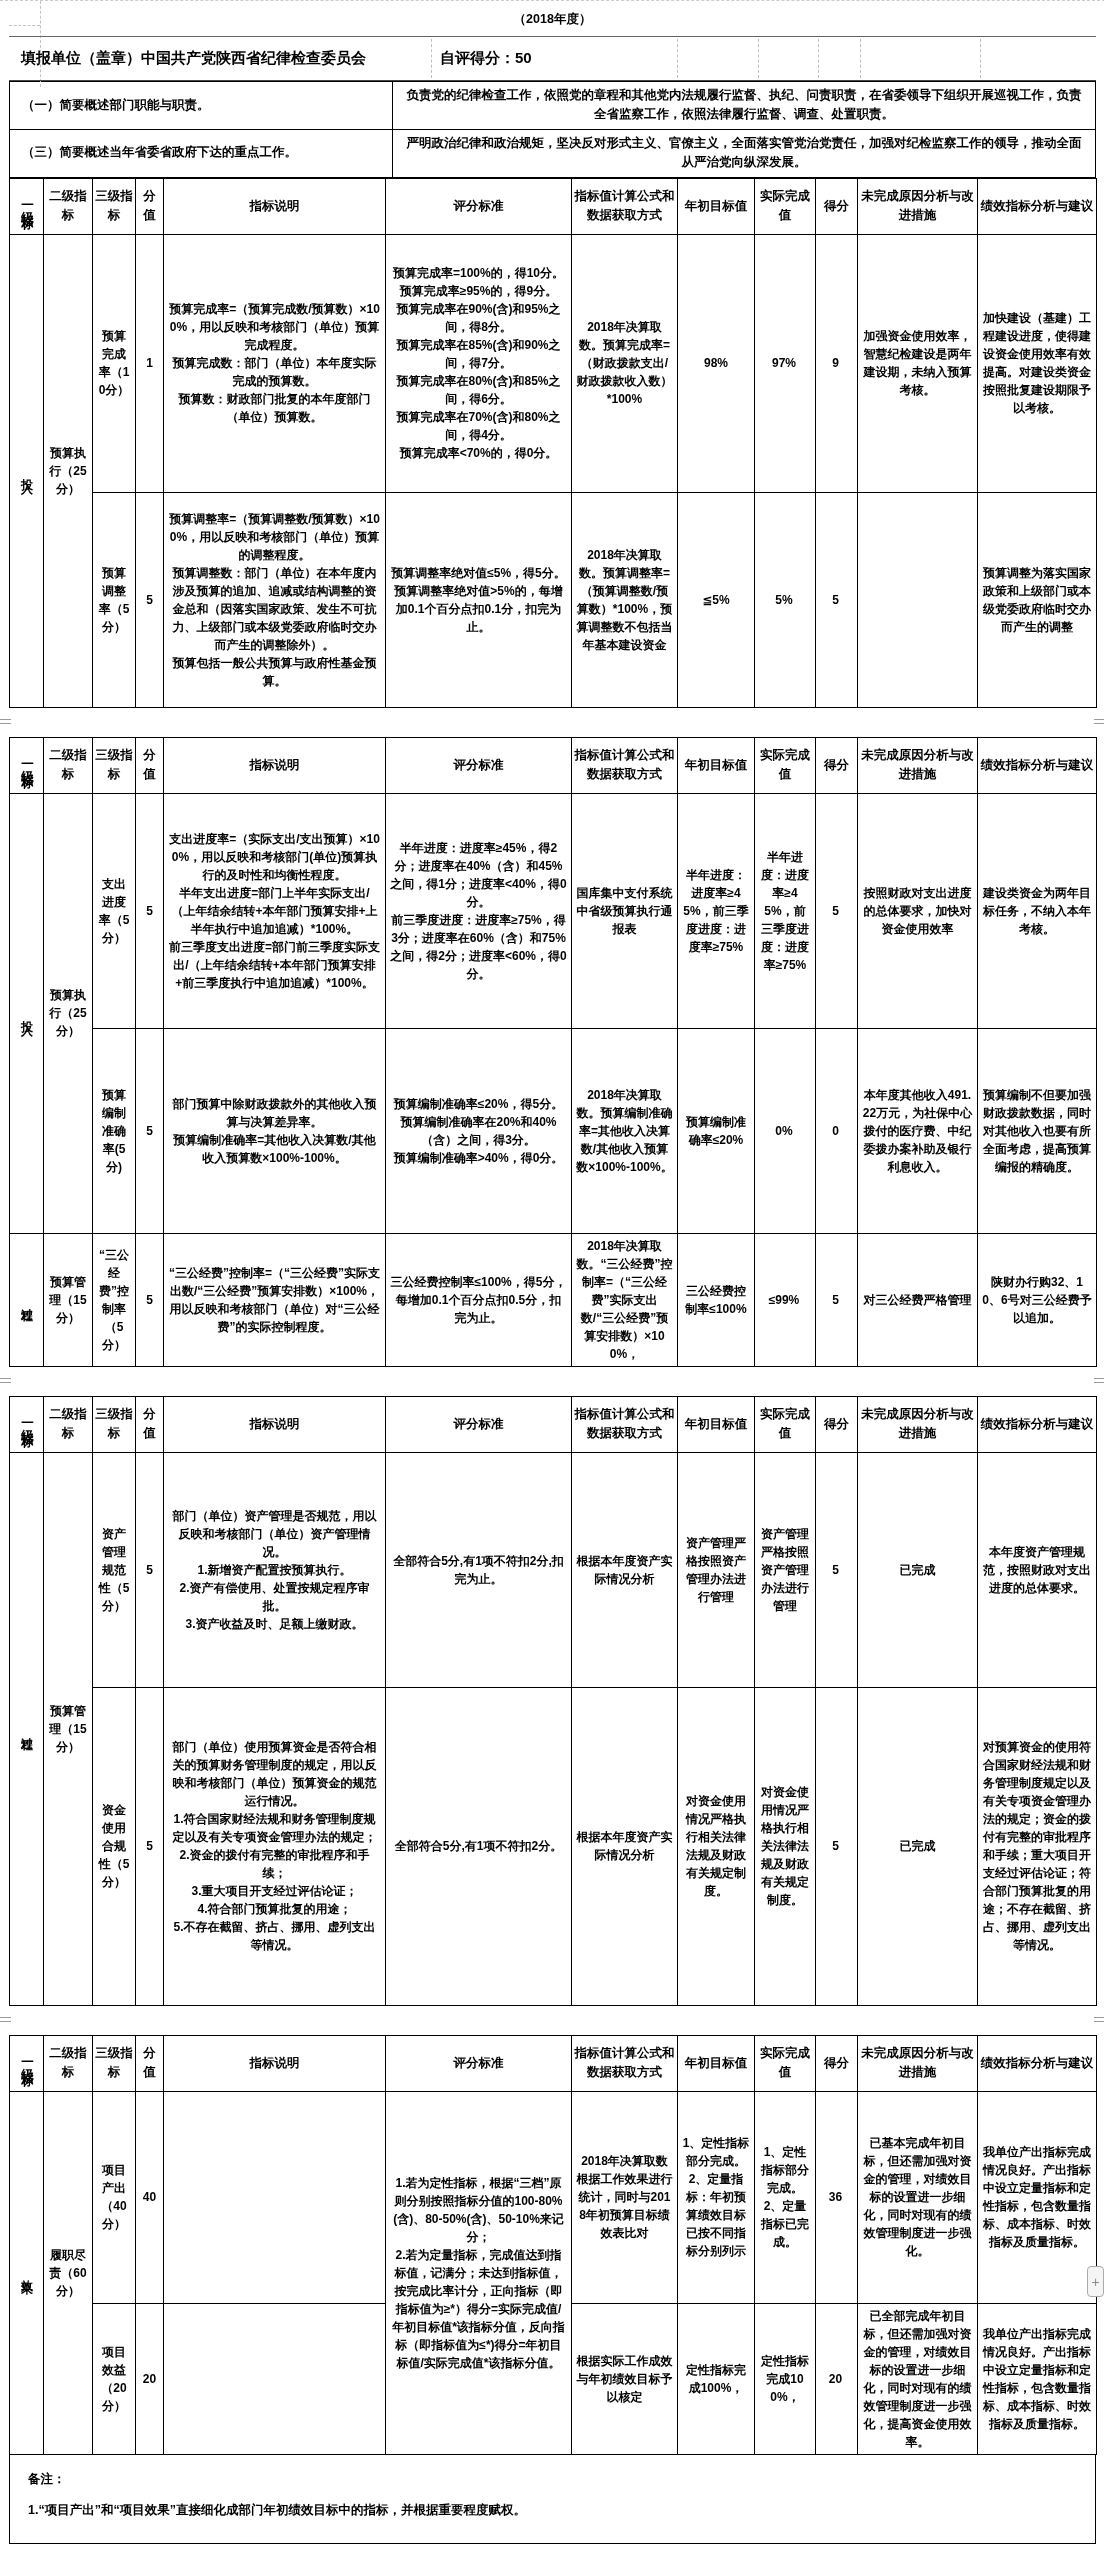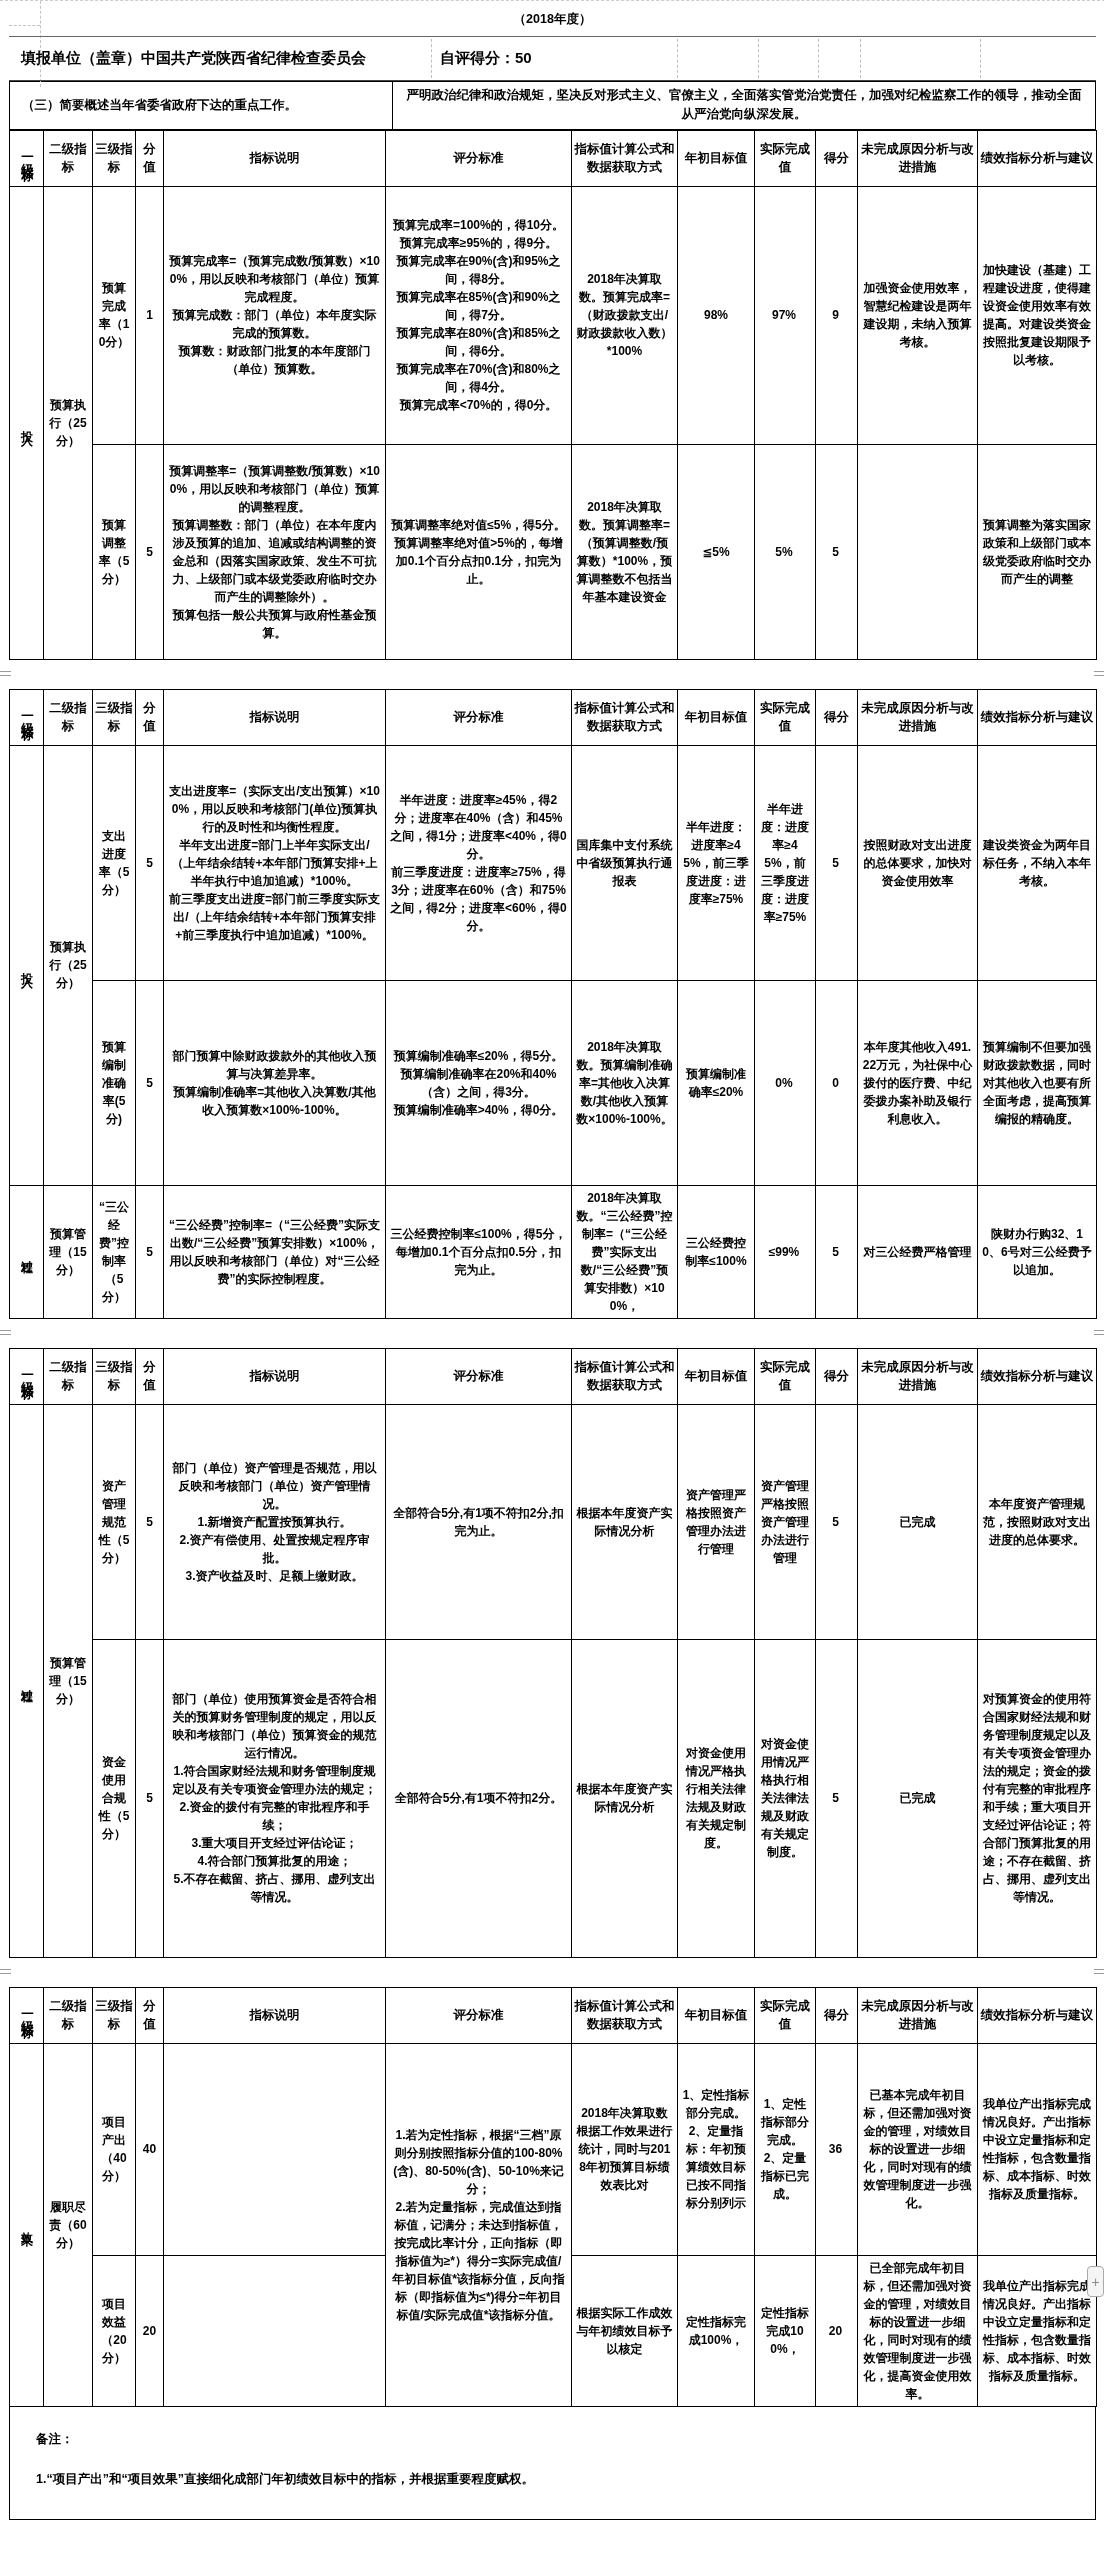--- a/index.html
+++ b/index.html
@@ -55,21 +55,21 @@
                border-top:1px solid #9a9a9a; border-bottom:1px solid #9a9a9a; }
   .gap .mark.left  { left:-9px; }
   .gap .mark.right { right:-9px; }
 
   
   .notes {
     border:1.5px solid #000; border-top:none;
     width:1087px; padding:5px 10px 12px 10px;
     font-size:12.5px; line-height:1.9; text-align:left;
   }
-  .notes div { margin:16px; }
+  .notes div { margin:8px; }
 
   
   .zoom-btn {
     position:absolute; right:1px; top:2265px;
     width:17px; height:31px;
     border:1px solid #aaa; border-radius:4px;
     background:#f5f5f5; color:#8a8a8a;
     font-size:14px; font-weight:normal;
     display:flex; align-items:center; justify-content:center;
     cursor:pointer;
@@ -92,20 +92,24 @@
     <span class="info-sep" style="left:422px"></span>
     <span class="info-sep" style="left:668px"></span>
     <span class="info-sep" style="left:749px"></span>
     <span class="info-sep" style="left:809px"></span>
     <span class="info-sep" style="left:851px"></span>
     <span class="info-sep" style="left:971px"></span>
   </div>
 
   <table class="ovw">
     <tbody>
+        <tr>
+      <td class="ovw-label">（一）简要概述部门职能与职责。</td>
+      <td class="ovw-content">负责党的纪律检查工作，依照党的章程和其他党内法规履行监督、执纪、问责职责，在省委领导下组织开展巡视工作，负责全省监察工作，依照法律履行监督、调查、处置职责。</td>
+    </tr>
     <tr>
       <td class="ovw-label">（三）简要概述当年省委省政府下达的重点工作。</td>
       <td class="ovw-content">严明政治纪律和政治规矩，坚决反对形式主义、官僚主义，全面落实管党治党责任，加强对纪检监察工作的领导，推动全面从严治党向纵深发展。</td>
     </tr>
   </tbody>
     </table>
 
   <table class="grid">
     <colgroup>
         <col style="width:34px">

